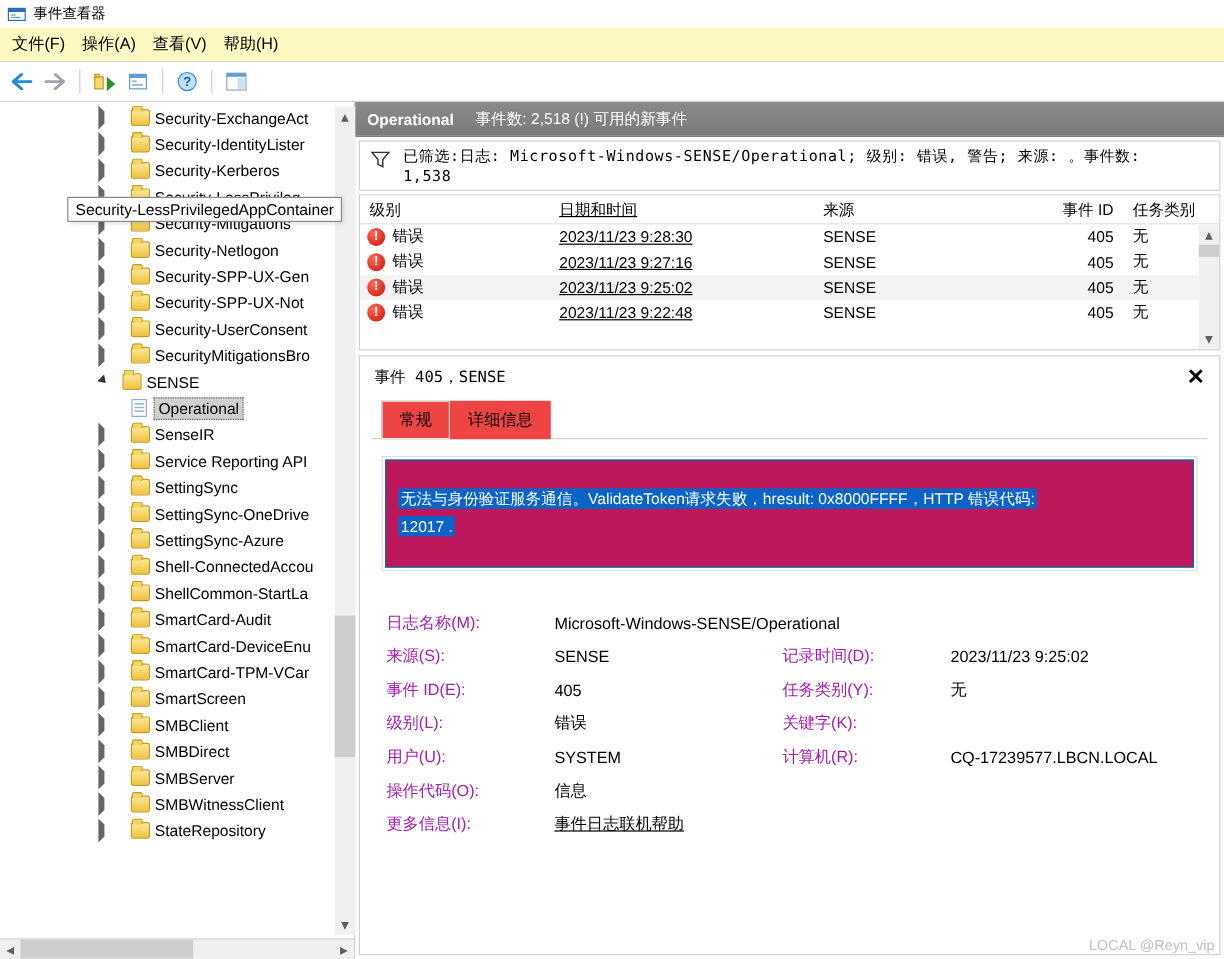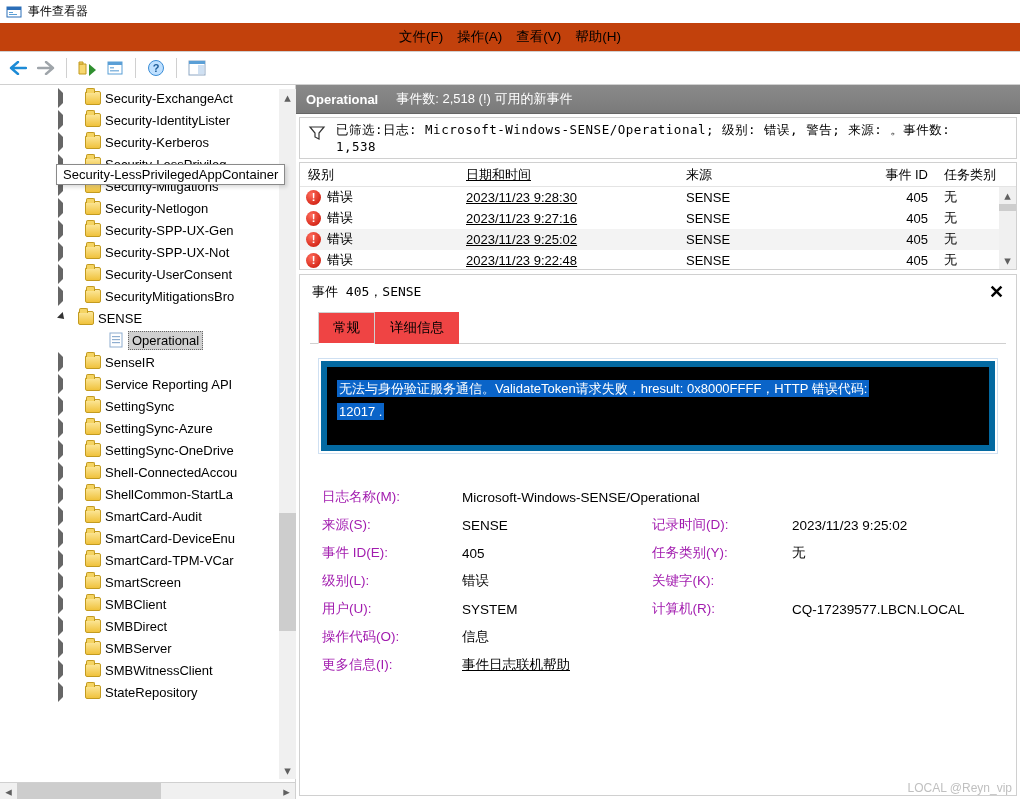--- a/index.html
+++ b/index.html
@@ -4,34 +4,34 @@
 <style>
   * { box-sizing: border-box; margin: 0; padding: 0; }
   body { font-family: "Segoe UI", Tahoma, sans-serif; font-size: 13px; background: #fff; color: #000; width: 1020px; height: 799px; overflow: hidden; display: flex; flex-direction: column; position: relative; }
 
   
   .titlebar { display: flex; align-items: center; padding: 3px 6px; gap: 6px; background: #fff; }
   .titlebar .icon-app { width: 16px; height: 16px; display: inline-flex; align-items: center; justify-content: center; }
   .titlebar .title { font-size: 12px; }
 
   
-  .menubar { display: flex; gap: 14px; padding: 5px 10px; background: #c2410c; font-size: 13.5px; justify-content: center; }
+  .menubar { display: flex; gap: 14px; padding: 5px 10px; background: #fef9c3; font-size: 13.5px; }
   .menubar span { cursor: default; }
 
   
   .sep-h { border-bottom: 1px solid #d0d0d0; }
   .toolbar { display: flex; align-items: center; gap: 4px; padding: 4px 6px; background: #fff; }
   .toolbar .tbtn { width: 24px; height: 24px; display: flex; align-items: center; justify-content: center; border: 1px solid transparent; }
   .toolbar .divider { width: 1px; height: 20px; background: #d0d0d0; margin: 0 4px; }
 
   
   .main { flex: 1; display: flex; min-height: 0; }
   .tree-pane { width: 296px; border-right: 1px solid #d0d0d0; display: flex; flex-direction: column; }
   .tree { flex: 1; overflow: hidden; padding-top: 2px; }
-  .tree-row { display: flex; align-items: center; height: 22px; white-space: nowrap; padding-left: 76px; gap: 4px; }
+  .tree-row { display: flex; align-items: center; height: 22px; white-space: nowrap; padding-left: 100px; gap: 4px; }
   .tree-row.expand::before, .tree-row.collapse::before { content: ""; display: inline-block; width: 10px; height: 10px; margin-left: -18px; margin-right: 8px; }
   .tree-row.expand::before { border-left: 5px solid #666; border-top: 5px solid transparent; border-bottom: 5px solid transparent; }
   .tree-row.collapse::before { width: 0; height: 0; border-top: 6px solid #333; border-left: 4px solid transparent; border-right: 4px solid transparent; transform: translateY(-1px) rotate(-45deg); }
   .tree-row .folder-icon { width: 16px; height: 14px; display: inline-block; background: linear-gradient(#fce79a,#f0c23c); border: 1px solid #c39b1f; border-radius: 2px; position: relative; }
   .tree-row .folder-icon::before { content: ""; position: absolute; top: -4px; left: 0; width: 7px; height: 4px; background: #f5d463; border: 1px solid #c39b1f; border-bottom: none; border-radius: 2px 2px 0 0; }
   .tree-row .log-icon { width: 16px; height: 16px; }
   .tree-row.child { padding-left: 108px; }
   .tree-row.selected .label { background: #d0d0d0; padding: 1px 3px; }
   .tree-row.selected .label.caret { border: 1px dotted #666; }
   .tree-scrollbar { height: 17px; border-top: 1px solid #d0d0d0; background: #f0f0f0; display:flex; }
@@ -44,41 +44,41 @@
   .vscroll .sb-track { flex:1; position:relative; }
   .vscroll .sb-thumb { position:absolute; width:100%; background:#cdcdcd; }
 
   .right-pane { flex: 1; display: flex; flex-direction: column; min-width: 0; }
   .panel-header { background: linear-gradient(#8a8a8a,#7a7a7a); color: #fff; padding: 5px 10px; display: flex; align-items: center; gap: 18px; font-size: 13px; border-bottom:1px solid #666;}
   .panel-header .ph-title { font-weight: bold; }
   .filter-bar { display:flex; align-items:flex-start; gap:10px; padding:4px 8px; border:1px solid #d0d0d0; margin:3px; }
   .filter-bar .funnel { width:18px; height:18px; flex-shrink:0; margin-top:2px;}
   .filter-bar .text { font-family: "SimSun","NSimSun",monospace; font-size:12.5px; letter-spacing:0.5px; }
 
-  .grid-wrap { flex: 0 0 auto; border:1px solid #d0d0d0; margin:0 3px; display:flex; flex-direction:column; height:108px;}
+  .grid-wrap { flex: 0 0 auto; border:1px solid #d0d0d0; margin:0 3px; display:flex; flex-direction:column; height:130px;}
   .grid-head { display:flex; background:#fff; border-bottom:1px solid #e4e4e4; font-size:13px; height:24px; align-items:center; }
   .grid-head > div, .grid-row > div { padding: 3px 8px; overflow:hidden; white-space:nowrap; }
   .col-lvl{width:158px;} .col-dt{width:220px;text-decoration:underline;} .col-src{width:170px;} .col-id{width:88px; text-align:right;} .col-cat{flex:1;}
   .grid-body-wrap{flex:1; display:flex; overflow:hidden;}
   .grid-body{flex:1; overflow:hidden;}
   .grid-row { display:flex; align-items:center; height:21px; border-bottom:1px solid transparent;}
   .grid-row.sel { background:#f3f3f3; }
   .lvl-cell { display:flex; align-items:center; gap:6px; padding-left:6px !important;}
   .err-icon { width:15px; height:15px; border-radius:50%; background:radial-gradient(circle at 35% 30%, #ff6b5b, #c60f00); display:flex; align-items:center; justify-content:center; color:#fff; font-size:11px; font-weight:bold; line-height:1;}
   .grid-row .col-id{text-align:right;}
 
   
   .detail-pane { flex:1; border:1px solid #d0d0d0; margin:4px 3px 3px; display:flex; flex-direction:column; min-height:0; padding:6px 10px 10px; }
   .detail-title-row { display:flex; justify-content:space-between; align-items:center; font-family:"SimSun","NSimSun",monospace; font-size:13px; padding:0 2px 4px;}
   .detail-title-row .close { font-family:Arial; font-size:18px; font-weight:bold; cursor:default; }
   .tabs { display:flex; border-bottom:1px solid #d0d0d0; margin-top:4px; padding-left:8px;}
   .tab { padding:6px 14px 6px; font-size:13.5px; border:1px solid transparent; border-bottom:none; position:relative; top:1px; background:#ef4444;}
   .tab.active { border:1px solid #d0d0d0; border-bottom:1px solid #fff; }
   .msg-box-outer { border:1px solid #CFE0F2; padding:2px; margin:14px 8px 0;}
-  .msg-box { border:6px solid #0369a1; background:#000000; padding:10px 10px; min-height:90px;}
+  .msg-box { border:1px solid #0369a1; background:#be185d; padding:20px 10px; min-height:90px;}
   .msg-highlight { background:#0a64c8; color:#fff; padding:1px 2px; line-height:1.8; }
   .props { margin:34px 12px 0; display:grid; grid-template-columns: 140px 190px 140px auto; row-gap:10px; font-size:13.5px; align-items:center;}
   .props .lbl{color:#a21caf;}
   .props .link{color:#000000; text-decoration:underline;}
 
   
   .tooltip { position:absolute; left:56px; top:164px; background:#fff; border:1px solid #8a8a8a; padding:2px 6px; font-size:13px; z-index:50; box-shadow:2px 2px 4px rgba(0,0,0,0.15);}
 
   .watermark { position:absolute; bottom:4px; right:8px; color:#c0c0c0; font-size:12px; font-family:Arial; }
 
@@ -216,25 +216,25 @@
         <div class="tree-row expand">
           <span class="folder-icon"></span>
           <span class="label">Service Reporting API</span>
         </div>
         <div class="tree-row expand">
           <span class="folder-icon"></span>
           <span class="label">SettingSync</span>
         </div>
         <div class="tree-row expand">
           <span class="folder-icon"></span>
+          <span class="label">SettingSync-OneDrive</span>
+        </div>
+        <div class="tree-row expand">
+          <span class="folder-icon"></span>
           <span class="label">SettingSync-Azure</span>
-        </div>
-        <div class="tree-row expand">
-          <span class="folder-icon"></span>
-          <span class="label">SettingSync-OneDrive</span>
         </div>
         <div class="tree-row expand">
           <span class="folder-icon"></span>
           <span class="label">Shell-ConnectedAccou</span>
         </div>
         <div class="tree-row expand">
           <span class="folder-icon"></span>
           <span class="label">ShellCommon-StartLa</span>
         </div>
         <div class="tree-row expand">

